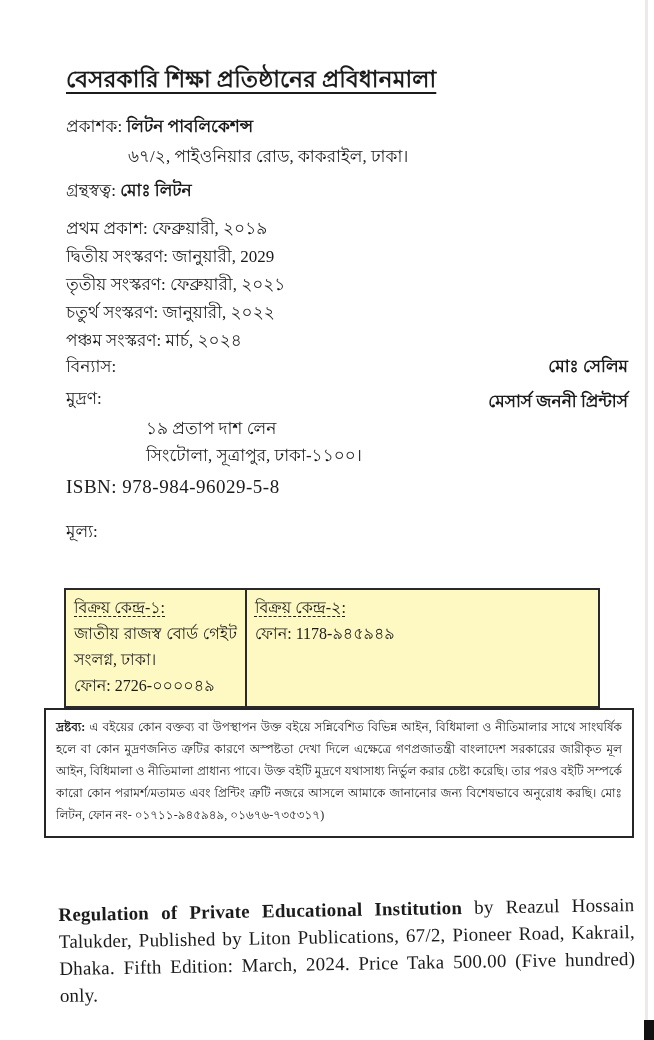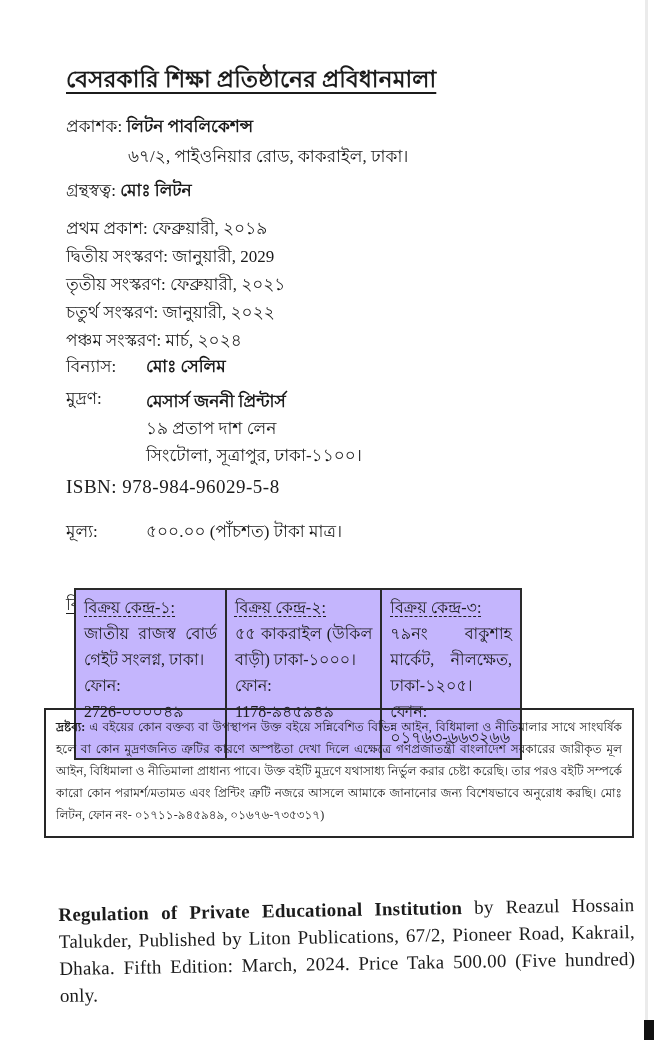--- a/index.html
+++ b/index.html
@@ -4,43 +4,43 @@
 <style>
   html,body{margin:0;padding:0;}
   body{
     width:654px;height:1040px;overflow:hidden;position:relative;
     background:#ffffff;color:#1b1b1b;
     font-family:"Liberation Serif","DejaVu Serif",serif;
   }
   .page{position:absolute;inset:0;padding-left:42px;}
   .abs{position:absolute;left:66px;width:562px;}
   .bn{font-size:17px;line-height:1.35;}
-  .bold{font-weight:bold;}
+  .bold{font-weight:bold;text-align:right;}
 
   .title{
     top:64px;font-size:23px;font-weight:bold;
     text-decoration:underline;text-underline-offset:5px;text-decoration-thickness:2px;
     letter-spacing:.2px;
   }
   .pub-row{top:116px;}
   .pub-addr{top:146px;left:128px;width:500px;}
   .copy-row{top:180px;}
   .editions{top:215px;}
   .editions div{line-height:28px;}
   .kv{display:grid;grid-template-columns:64px 1fr;column-gap:16px;}
   .binyash{top:356px;}
   .mudron{top:388px;}
   .mudron .vals div{line-height:27px;}
   .isbn{top:476px;font-size:19px;letter-spacing:.5px;}
   .price{top:521px;}
   .sales-head{top:594px;text-decoration:underline;text-underline-offset:3px;}
   .sales-table{
-    top:588px;left:74px;width:448px;box-sizing:border-box;
+    top:588px;left:64px;width:536px;box-sizing:border-box;
     display:grid;grid-template-columns:34% 35% 31%;
-    border:2px solid #2a2a2a;background:#c4b5fd;
+    border:2px solid #2a2a2a;background:#fef9c3;
   }
   .cell{
     padding:5px 8px 7px 8px;font-size:16px;line-height:26px;
     border-right:2px solid #2a2a2a;min-height:102px;box-sizing:border-box;
   }
   .cell:last-child{border-right:none;}
   .cell .ct{text-decoration:underline dashed 1px;text-underline-offset:3px;}
   .cell .addr{text-align:justify;}
   .notice{
     top:708px;left:44px;width:566px;
@@ -101,40 +101,33 @@
     </div>
   </div>
 
   <div class="abs isbn">
     <span>ISBN:</span>
     <span>978-984-96029-5-8</span>
   </div>
 
   <div class="abs price bn kv">
     <span>মূল্য:</span>
-    <span>৫০০.০০ (পাঁচশত) টাকা মাত্র।</span>
   </div>
 
   <div class="abs sales-head bn">বিক্রয় কেন্দ্র:</div>
 
   <div class="abs sales-table">
     <div class="cell">
       <div class="ct">বিক্রয় কেন্দ্র-১:</div>
       <div class="addr">জাতীয় রাজস্ব বোর্ড গেইট সংলগ্ন, ঢাকা।</div>
       <div>ফোন: 2726-০০০০৪৯</div>
     </div>
     <div class="cell">
       <div class="ct">বিক্রয় কেন্দ্র-২:</div>
-      <div class="addr">৫৫ কাকরাইল (উকিল বাড়ী) ঢাকা-১০০০।</div>
       <div>ফোন: 1178-৯৪৫৯৪৯</div>
-    </div>
-    <div class="cell">
-      <div class="ct">বিক্রয় কেন্দ্র-৩:</div>
-      <div class="addr">৭৯নং বাকুশাহ মার্কেট, নীলক্ষেত, ঢাকা-১২০৫।</div>
-      <div>ফোন: ০১৭৬৩-৬৬৩২৬৬</div>
     </div>
   </div>
 
   <div class="abs notice bn">
     <span class="bold">দ্রষ্টব্য:</span>
     <span>এ বইয়ের কোন বক্তব্য বা উপস্থাপন উক্ত বইয়ে সন্নিবেশিত বিভিন্ন আইন, বিধিমালা ও নীতিমালার সাথে সাংঘর্ষিক হলে বা কোন মুদ্রণজনিত ত্রুটির কারণে অস্পষ্টতা দেখা দিলে এক্ষেত্রে গণপ্রজাতন্ত্রী বাংলাদেশ সরকারের জারীকৃত মূল আইন, বিধিমালা ও নীতিমালা প্রাধান্য পাবে। উক্ত বইটি মুদ্রণে যথাসাধ্য নির্ভুল করার চেষ্টা করেছি। তার পরও বইটি সম্পর্কে কারো কোন পরামর্শ/মতামত এবং প্রিন্টিং ত্রুটি নজরে আসলে আমাকে জানানোর জন্য বিশেষভাবে অনুরোধ করছি। মোঃ লিটন, ফোন নং- ০১৭১১-৯৪৫৯৪৯, ০১৬৭৬-৭৩৫৩১৭)</span>
   </div>
 
   <p class="abs english">
     <span class="bold">Regulation of Private Educational Institution</span><span> by Reazul Hossain Talukder, Published by Liton Publications, 67/2, Pioneer Road, Kakrail, Dhaka. Fifth Edition: March, 2024. Price Taka 500.00 (Five hundred) only.</span>

